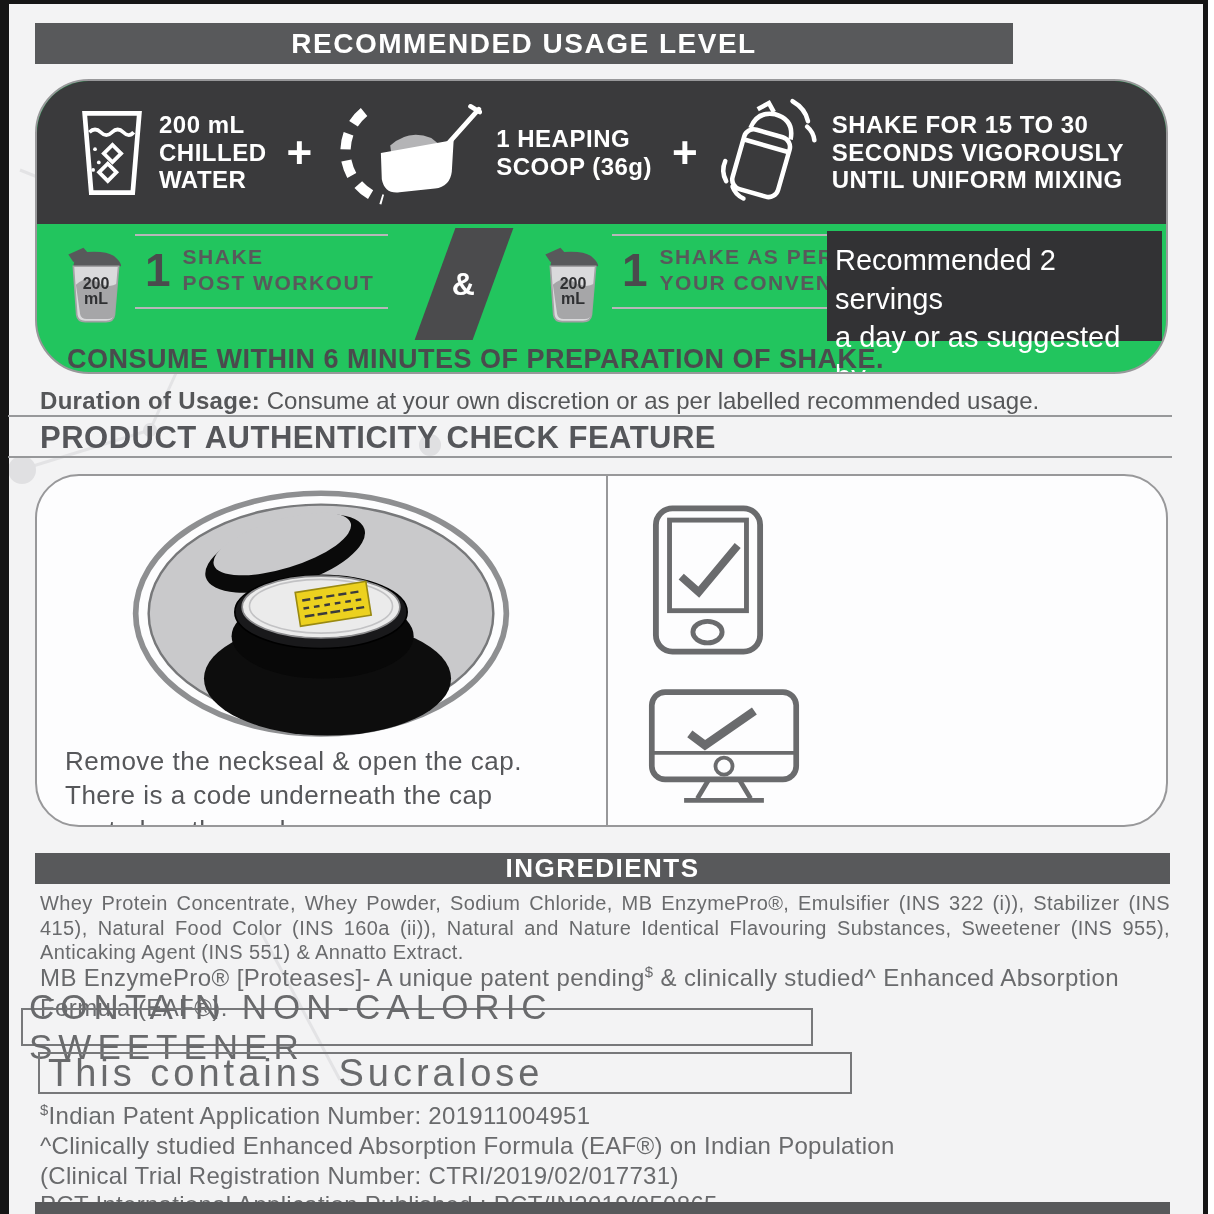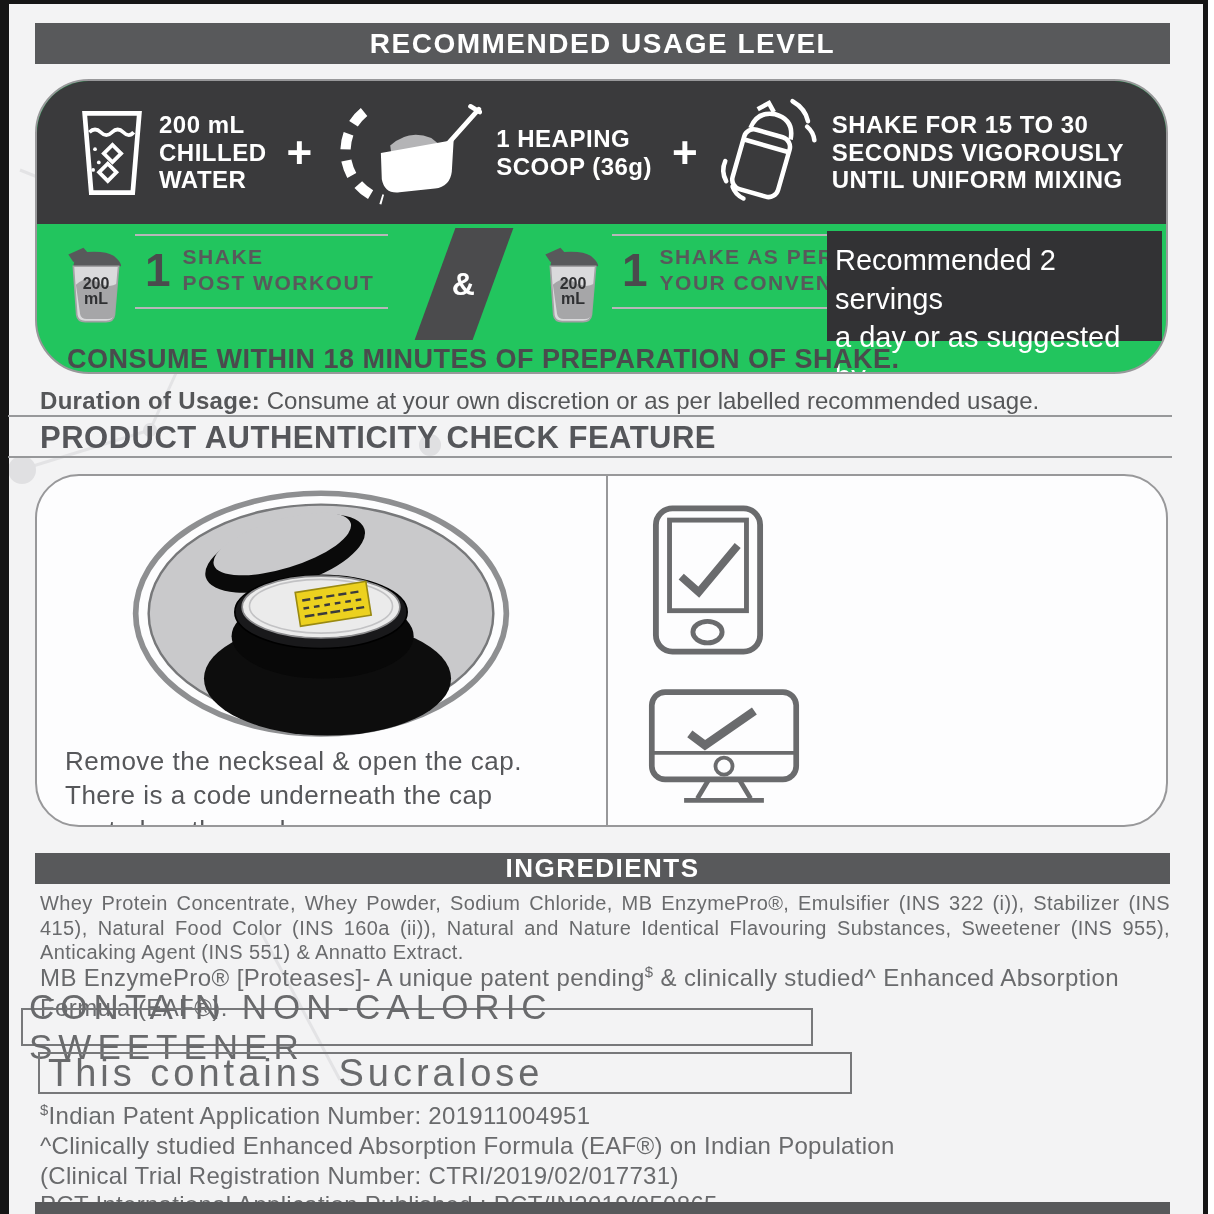--- a/index.html
+++ b/index.html
@@ -18,21 +18,21 @@
   .edge-top   { left:0; top:0; width:1206px; height:4px; background:#151515; }
   .edge-left  { left:0; top:0; width:9px; height:1214px; background:#151515; }
   .edge-right { left:1203px; top:0; width:5px; height:1214px; background:#151515; }
   .edge-white-right { left:1208px; top:0; width:6px; height:1214px; background:#ffffff; }
 
   
   .bar {
     background:#58595b; color:#ffffff; text-align:center;
     font-weight:bold; letter-spacing:1.5px;
   }
-  .header-bar { left:35px; top:23px; width:1135px; height:41px; font-size:28px; line-height:41px; }
+  .header-bar { left:35px; top:23px; width:978px; height:41px; font-size:28px; line-height:41px; }
   .ingredients-bar { left:35px; top:853px; width:1135px; height:31px; font-size:26px; line-height:31px; }
   .bottom-bar { left:35px; top:1202px; width:1135px; height:12px; background:#58595b; }
 
   
   .usage-card {
     left:35px; top:79px; width:1133px; height:295px;
     border:2px solid #98989a; border-radius:54px; background:#22c55e; overflow:hidden;
   }
   .usage-banner {
     height:143px; background:#3a3a3c; color:#ffffff;
@@ -231,21 +231,21 @@
         <div class="serving-count">1</div>
         <div class="serving-label pre">SHAKE AS PER
 YOUR CONVENIENCE</div>
       </div>
     </div>
 
     <div class="abs recommend-box pre">Recommended 2 servings
 a day or as suggested by
 your dietitian.</div>
 
-    <div class="abs consume-note">CONSUME WITHIN 18 MINUTES OF PREPARATION OF SHAKE.</div>
+    <div class="abs consume-note">CONSUME WITHIN 6 MINUTES OF PREPARATION OF SHAKE.</div>
   </div>
 </div>
 
 <div class="abs duration-line">
   <b>Duration of Usage:</b><span> Consume at your own discretion or as per labelled recommended usage.</span>
 </div>
 
 <div class="abs hr hr-1"></div>
 <div class="abs auth-heading">PRODUCT AUTHENTICITY CHECK FEATURE</div>
 <div class="abs hr hr-2"></div>

